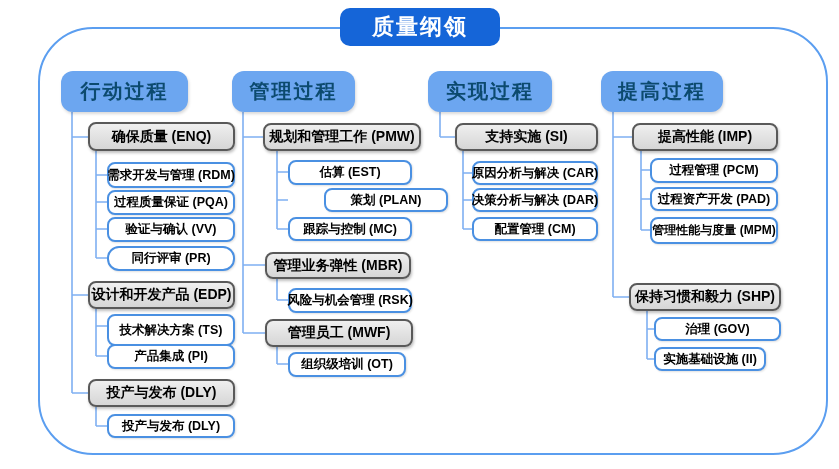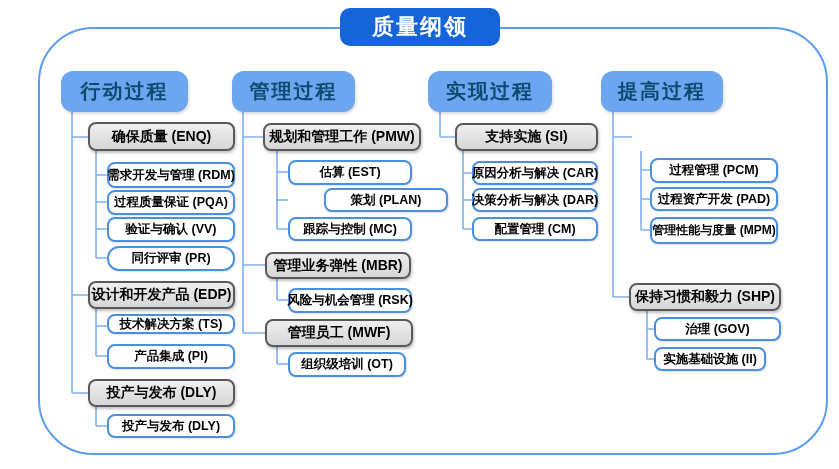--- a/index.html
+++ b/index.html
@@ -59,21 +59,21 @@
 
   <div class="node title" style="left:340px;top:8px;width:160px;height:38px;">质量纲领</div>
 
   <div class="node hdr" style="left:61px;top:71px;width:127px;height:41px;">行动过程</div>
   <div class="node g2" style="left:88px;top:122px;width:147px;height:29px;">确保质量 (ENQ)</div>
   <div class="node g3" style="left:107px;top:162px;width:128px;height:26px;">需求开发与管理 (RDM)</div>
   <div class="node g3" style="left:107px;top:190px;width:128px;height:25px;">过程质量保证 (PQA)</div>
   <div class="node g3" style="left:107px;top:217px;width:128px;height:25px;">验证与确认 (VV)</div>
   <div class="node g3" style="left:107px;top:246px;width:128px;height:25px;border-radius:12px;">同行评审 (PR)</div>
   <div class="node g2" style="left:88px;top:281px;width:147px;height:28px;">设计和开发产品 (EDP)</div>
-  <div class="node g3" style="left:107px;top:314px;width:128px;height:20px;">技术解决方案 (TS)</div>
+  <div class="node g3" style="left:107px;top:314px;width:128px;height:32px;">技术解决方案 (TS)</div>
   <div class="node g3" style="left:107px;top:344px;width:128px;height:25px;">产品集成 (PI)</div>
   <div class="node g2" style="left:88px;top:379px;width:147px;height:28px;">投产与发布 (DLY)</div>
   <div class="node g3" style="left:107px;top:414px;width:128px;height:24px;">投产与发布 (DLY)</div>
 
   <div class="node hdr" style="left:232px;top:71px;width:123px;height:41px;">管理过程</div>
   <div class="node g2" style="left:263px;top:123px;width:158px;height:28px;">规划和管理工作 (PMW)</div>
   <div class="node g3" style="left:288px;top:160px;width:124px;height:25px;">估算 (EST)</div>
   <div class="node g3" style="left:288px;top:188px;width:124px;height:24px;margin-left:36px;">策划 (PLAN)</div>
   <div class="node g3" style="left:288px;top:217px;width:124px;height:24px;">跟踪与控制 (MC)</div>
   <div class="node g2" style="left:265px;top:252px;width:146px;height:27px;">管理业务弹性 (MBR)</div>
@@ -81,20 +81,21 @@
   <div class="node g2" style="left:265px;top:319px;width:148px;height:28px;">管理员工 (MWF)</div>
   <div class="node g3" style="left:288px;top:352px;width:118px;height:25px;">组织级培训 (OT)</div>
 
   <div class="node hdr" style="left:428px;top:71px;width:124px;height:41px;">实现过程</div>
   <div class="node g2" style="left:455px;top:123px;width:143px;height:28px;">支持实施 (SI)</div>
   <div class="node g3" style="left:472px;top:161px;width:126px;height:24px;">原因分析与解决 (CAR)</div>
   <div class="node g3" style="left:472px;top:188px;width:126px;height:24px;">决策分析与解决 (DAR)</div>
   <div class="node g3" style="left:472px;top:217px;width:126px;height:24px;">配置管理 (CM)</div>
 
   <div class="node hdr" style="left:601px;top:71px;width:122px;height:41px;">提高过程</div>
+  <div class="node g2" style="left:632px;top:123px;width:146px;height:28px;">提高性能 (IMP)</div>
   <div class="node g3" style="left:650px;top:158px;width:128px;height:25px;">过程管理 (PCM)</div>
   <div class="node g3" style="left:650px;top:187px;width:128px;height:24px;">过程资产开发 (PAD)</div>
   <div class="node g3 wrap" style="left:650px;top:217px;width:128px;height:27px;">管理性能与度量 (MPM)</div>
   <div class="node g2" style="left:629px;top:283px;width:152px;height:28px;">保持习惯和毅力 (SHP)</div>
   <div class="node g3" style="left:654px;top:317px;width:127px;height:24px;">治理 (GOV)</div>
   <div class="node g3" style="left:654px;top:347px;width:112px;height:24px;">实施基础设施 (II)</div>
 
 </div>
 
 </body></html>

